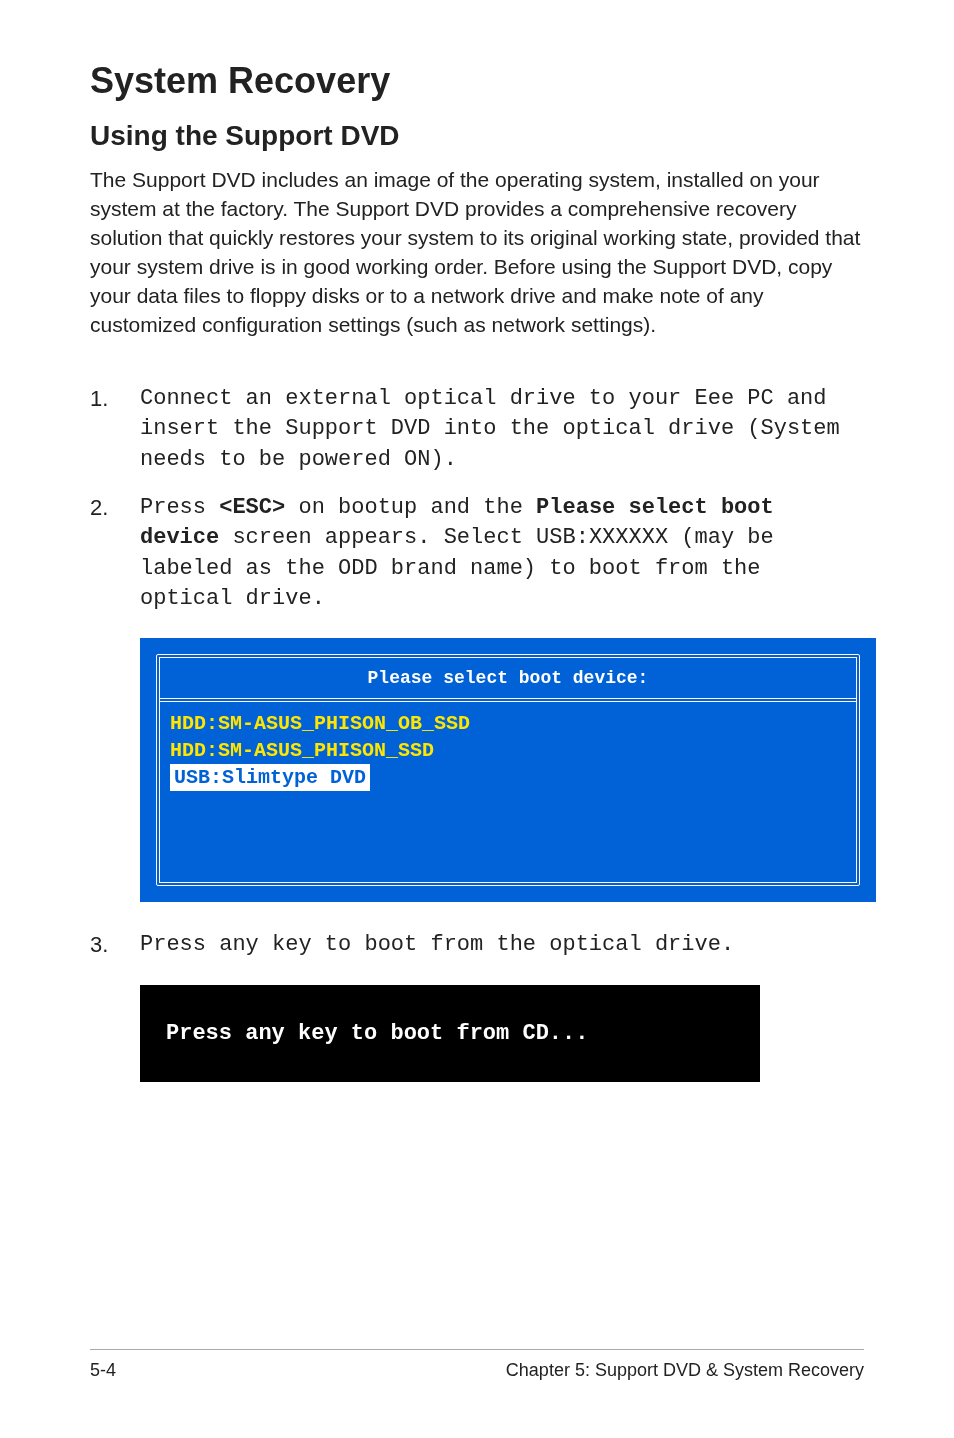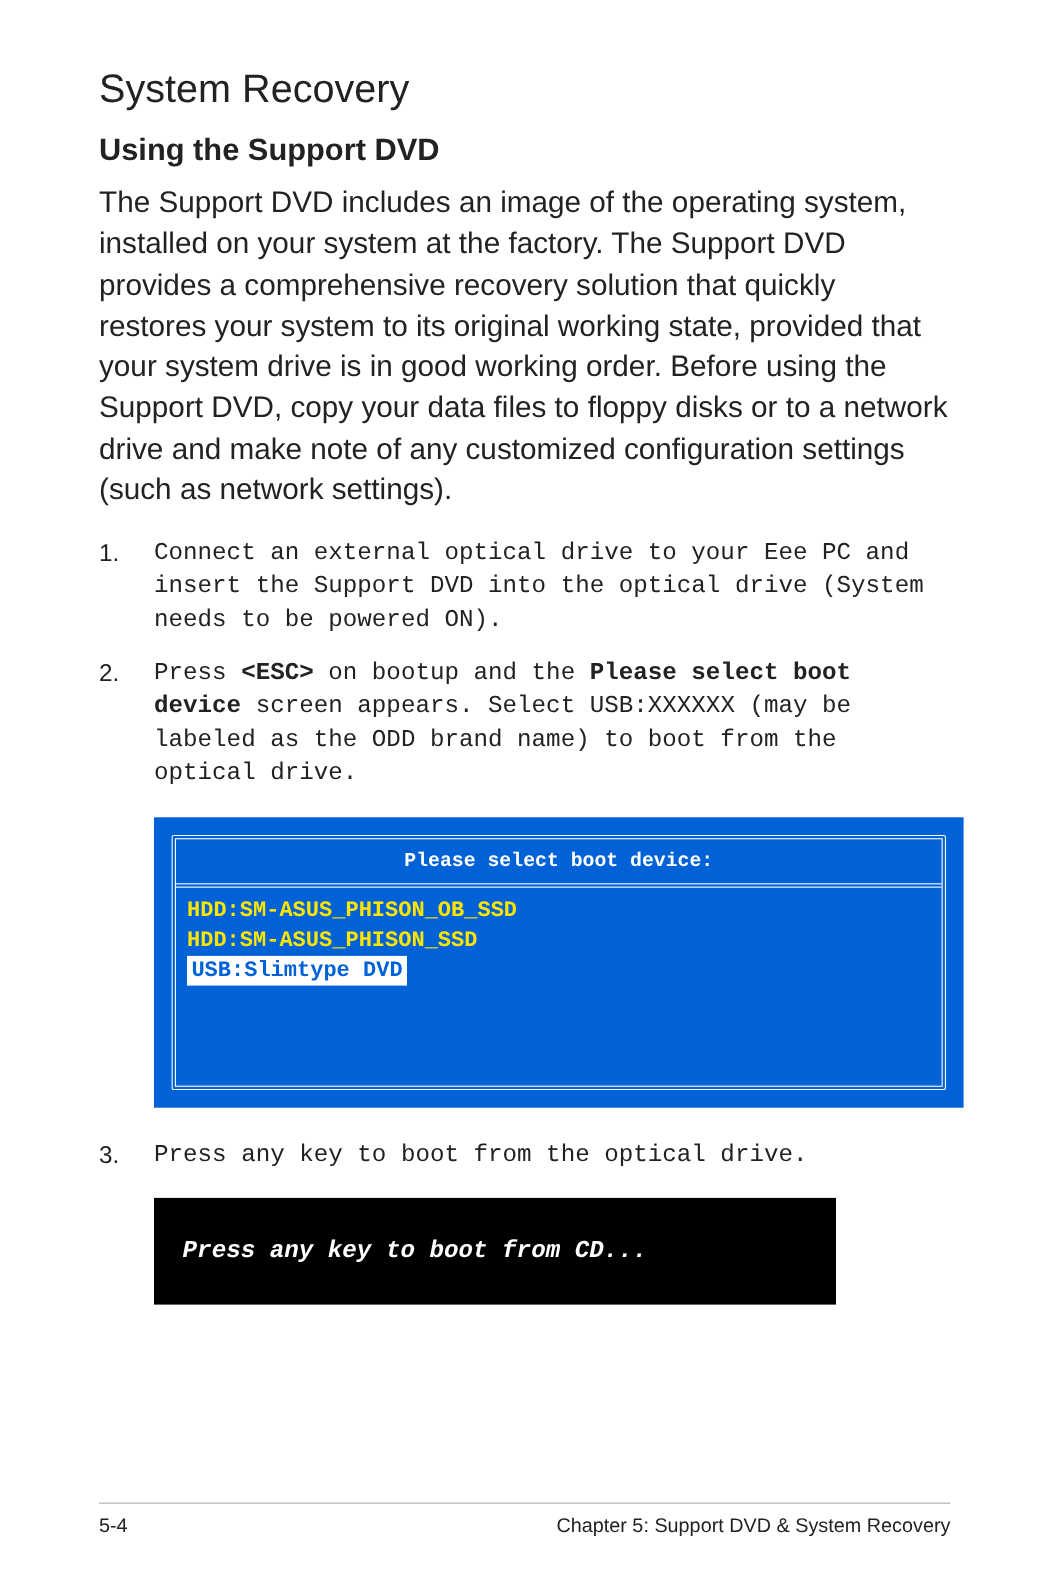--- a/index.html
+++ b/index.html
@@ -7,33 +7,33 @@
       font-family: -apple-system, BlinkMacSystemFont, "Segoe UI", Arial, sans-serif;
       background: #fff;
       color: #222;
       width: 954px;
       min-height: 1438px;
       padding: 60px 90px 40px 90px;
     }
     h1 {
       font-family: Verdana, Geneva, sans-serif;
       font-size: 36px;
-      font-weight: normal;
+      font-weight: bold;
       margin-bottom: 18px;
     }
     h2 {
       font-family: -apple-system, BlinkMacSystemFont, "Segoe UI", Arial, sans-serif;
       font-size: 28px;
       font-weight: bold;
       margin-bottom: 14px;
     }
     .para {
-      font-size: 27px;
+      font-size: 21px;
       line-height: 1.38;
-      margin-bottom: 24px;
+      margin-bottom: 44px;
       color: #222;
     }
     .list {
       margin-bottom: 24px;
     }
     .list-item {
       display: flex;
       font-size: 22px;
       line-height: 1.38;
       margin-bottom: 18px;
@@ -88,34 +88,33 @@
       font-weight: bold;
       font-size: 18px;
       padding: 10px 8px;
       border-top: 4px double #fff;
       line-height: 1.4;
     }
     .arrow { font-family: Arial, sans-serif; }
     .black-panel-wrap {
       margin-left: 50px;
       margin-bottom: 40px;
-      font-style: italic;
     }
     .black-panel {
       background: #000;
       color: #fff;
       width: 620px;
       font-family: "Courier New", monospace;
       font-weight: bold;
       font-size: 22px;
       padding: 36px 26px;
     }
     .page-footer {
       position: absolute;
-      bottom: 40px;
+      bottom: 57px;
       left: 90px;
       right: 90px;
       display: flex;
       justify-content: space-between;
       font-size: 18px;
       color: #222;
       border-top: 1px solid #aaa;
       padding-top: 10px;
       width: 774px;
     }

